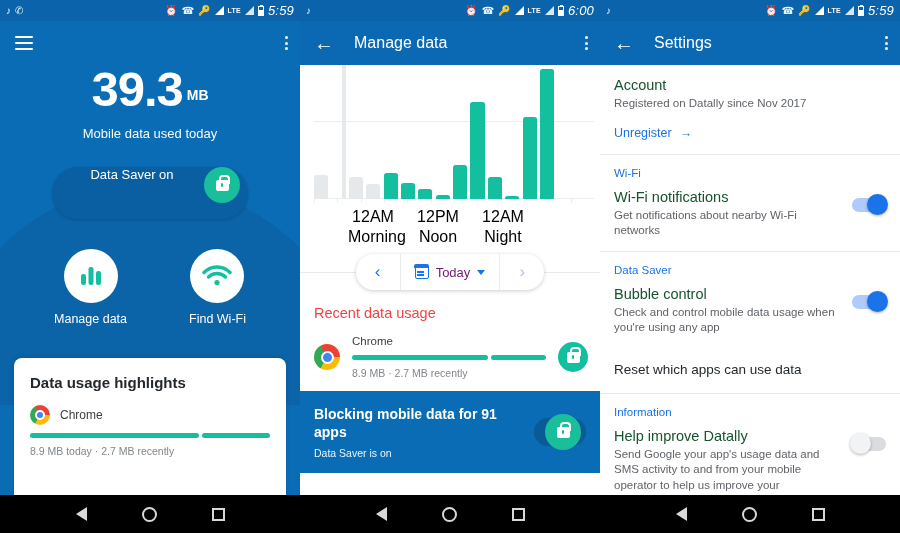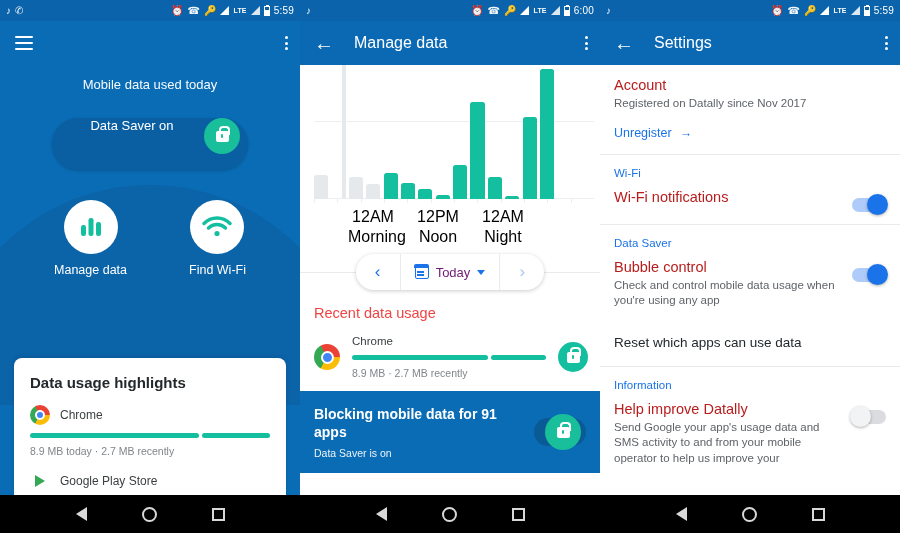--- a/index.html
+++ b/index.html
@@ -21,21 +21,21 @@
 
   
   .statusbar {
     height: 21px; background: #0b63ab; color: #fff;
     display: flex; align-items: center; padding: 0 6px;
     font-size: 10px; position: relative; z-index: 40;
   }
   .sb-left { display: flex; align-items: center; gap: 4px; }
   .sb-right { margin-left: auto; display: flex; align-items: center; gap: 4px; }
   .sb-ico { font-size: 10px; line-height: 1; opacity: .95; display:inline-block; }
-  .sb-time { font-size: 10px; letter-spacing: .2px; }
+  .sb-time { font-size: 13px; letter-spacing: .2px; font-style: italic; }
   .sb-sig { display:inline-block; width:0;height:0;border-style:solid;
             border-width: 0 0 9px 9px; border-color: transparent transparent #fff transparent; }
   .sb-sig.dim { opacity:.85; }
   .sb-lte { font-size: 7px; font-weight: bold; letter-spacing: .2px; }
   .sb-bat { display:inline-block; width:6px;height:10px;border:1px solid #fff;
             background: linear-gradient(to top,#fff 62%, transparent 62%); position:relative; }
   .sb-bat::after{content:"";position:absolute;top:-2px;left:1px;width:3px;height:1px;background:#fff;}
 
   
   .appbar {
@@ -147,21 +147,21 @@
   .block-banner { background:#0a6cb4; color:#fff; padding: 14px 14px; display:flex; align-items:center; gap: 16px;}
   .block-title { font-size:14px; font-weight:700; line-height:1.3; }
   .block-sub { font-size:10.5px; margin-top:6px; opacity:.92;}
   .toggle-lock { position:relative; width:52px; height:28px; border-radius:14px; background:#0a5a96; flex:none; cursor:pointer;}
   .toggle-lock .lock-circle { position:absolute; right:-3px; top:-4px; width:36px;height:36px; }
 
   
   .set-body { background:#fff; height: 451px; overflow:hidden; }
   .set-block { padding: 12px 14px 14px 14px; }
   .set-div { height:1px; background:#e8eaed; margin: 0; }
-  .set-h1 { font-size:14.5px; color:#b91c1c; font-weight:500;}
+  .set-h1 { font-size:14.5px; color:#14532d; font-weight:500;}
   .set-sub { font-size:11.5px; color:#5f6368; margin-top:3px; line-height:1.35;}
   .set-link { color:#1a73e8; font-size:12.5px; font-weight:500; margin-top:14px; display:flex; align-items:center; gap:8px; cursor:pointer;}
   .set-cat { color:#1a73e8; font-size:11.5px; font-weight:500; padding: 12px 14px 0 14px;}
   .set-item { display:flex; align-items:flex-start; padding: 10px 14px 12px 14px; }
   .set-item-main { flex:1; padding-right: 12px;}
   .switch { width:34px;height:14px;border-radius:7px;background:#aecbfa; position:relative; margin-top:9px; flex:none; cursor:pointer;}
   .switch .knob { position:absolute; right:-2px; top:-4px; width:21px;height:21px;border-radius:50%;background:#1a73e8;
     box-shadow:0 1px 3px rgba(0,0,0,.3);}
   .switch.off { background:#dadce0; }
   .switch.off .knob { right: auto; left:-2px; background:#f1f3f4; }
@@ -211,20 +211,23 @@
       <div class="ic-dots">
           <i></i>
           <i></i>
           <i></i>
         </div>
     </div>
 
     <div class="home-hero">
       <div class="hero-blob"></div>
       <div class="hero-inner">
+        <div>
+          <span class="big-num">39.3</span><span class="big-unit">MB</span>
+        </div>
         <div class="hero-sub">Mobile data used today</div>
 
         <div class="ds-pill">
           <span class="ds-pill-label">Data Saver on</span>
           <span class="lock-circle">
               <span class="lock-glyph"></span>
             </span>
         </div>
 
         <div class="quick-row">
@@ -258,26 +261,20 @@
       <div class="app-row">
         <span class="chrome-ico"></span>
         <span class="app-name">Chrome</span>
       </div>
       <div class="bar-track">
         <span class="bar-seg" style="flex:70"></span>
         <span class="bar-seg" style="flex:28"></span>
       </div>
       <div class="hl-meta">8.9 MB today  ·  2.7 MB recently</div>
 
-      <div class="app-row">
-        <span class="play-ico">
-            <span class="play-tri"></span>
-          </span>
-        <span class="app-name">Google Play Store</span>
-      </div>
     </div>
   </div>
 
   <div class="panel" id="panel-manage">
 
     <div class="statusbar">
       <div class="sb-left">
         <span class="sb-ico">♪</span>
       </div>
       <div class="sb-right">
@@ -444,20 +441,21 @@
           <span>Unregister</span>
           <span>→</span>
         </div>
       </div>
       <div class="set-div"></div>
 
       <div class="set-cat">Wi-Fi</div>
       <div class="set-item">
         <div class="set-item-main">
           <div class="set-h1">Wi-Fi notifications</div>
+          <div class="set-sub">Get notifications about nearby Wi-Fi networks</div>
         </div>
         <div class="switch">
             <span class="knob"></span>
           </div>
       </div>
       <div class="set-div"></div>
 
       <div class="set-cat">Data Saver</div>
       <div class="set-item">
         <div class="set-item-main">

